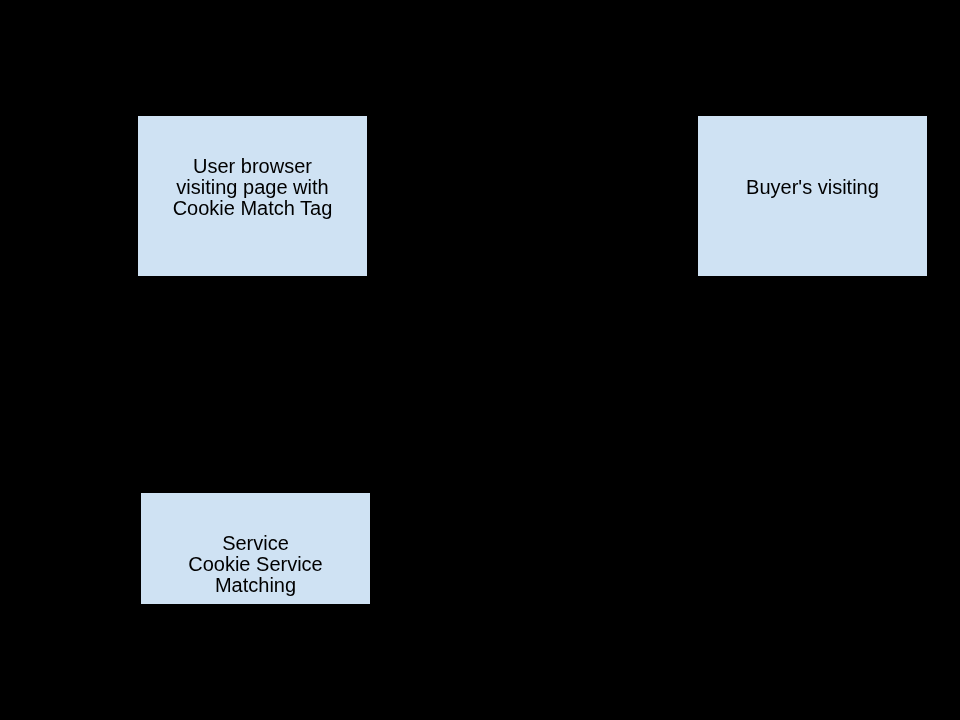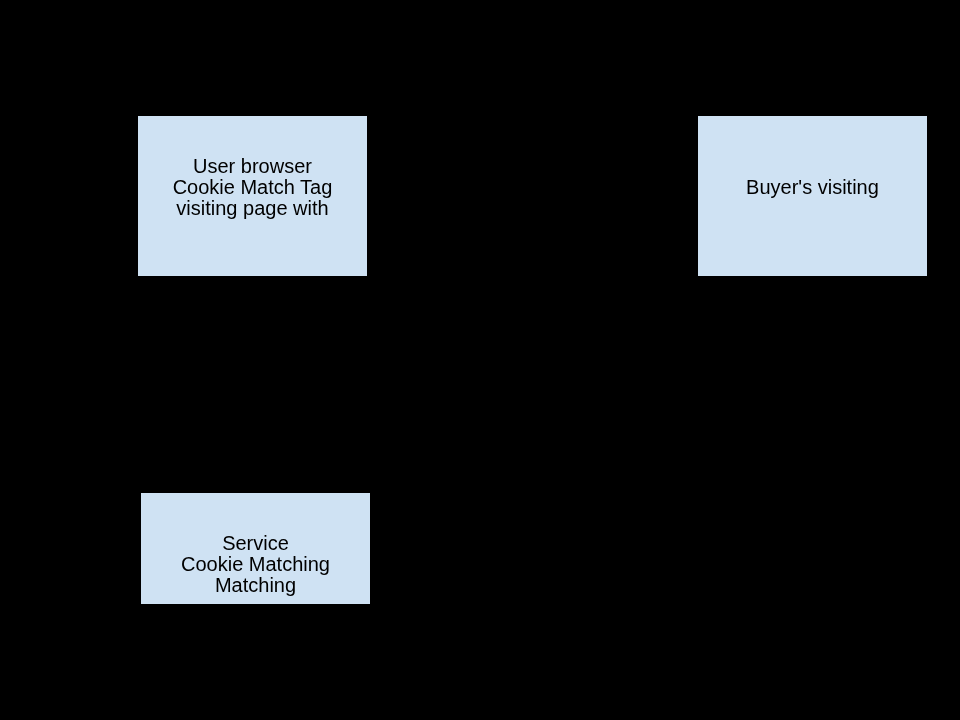--- a/index.html
+++ b/index.html
@@ -58,32 +58,32 @@
   }
 </style>
 </head>
 <body>
 
 <div class="stage">
 
   <div class="node node-user-browser">
     <div class="label">
       <span>User browser</span>
+      <span>visiting page with</span>
       <span>Cookie Match Tag</span>
-      <span>visiting page with</span>
     </div>
   </div>
 
   <div class="node node-buyers-service">
     <div class="label">
       <span>Buyer's visiting</span>
     </div>
   </div>
 
   <div class="node node-google-cms">
     <div class="label">
       <span>Service</span>
-      <span>Cookie Matching</span>
+      <span>Cookie Service</span>
       <span>Matching</span>
     </div>
   </div>
 
 </div>
 
 </body></html>

